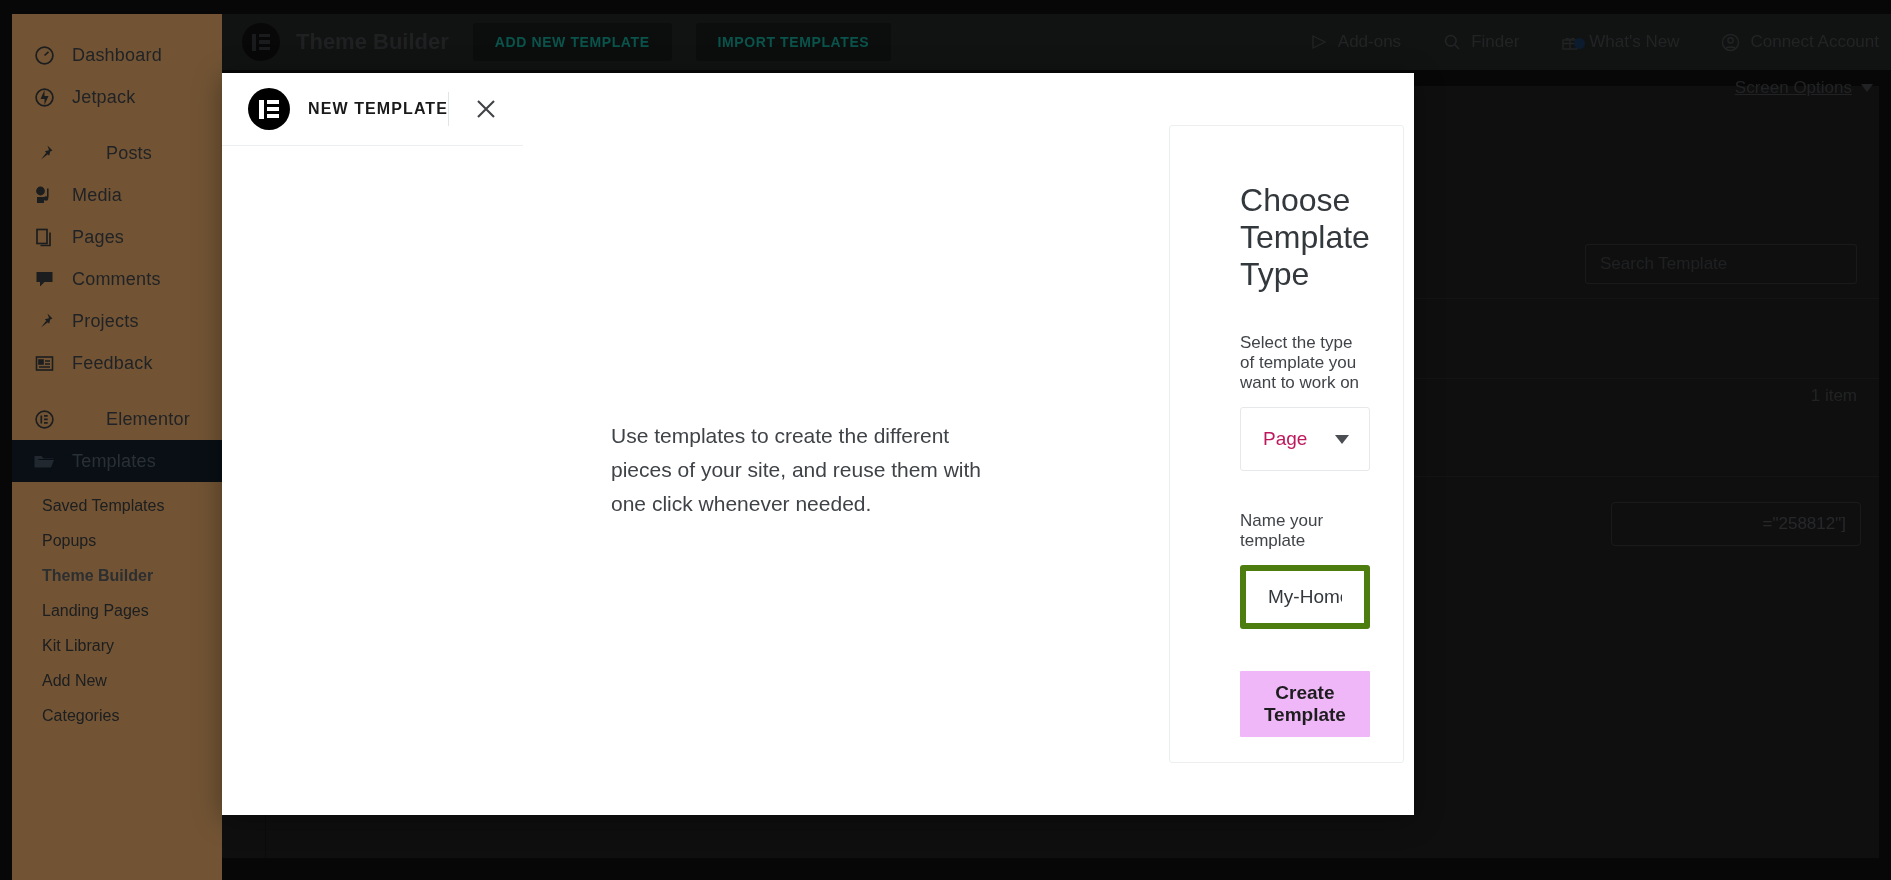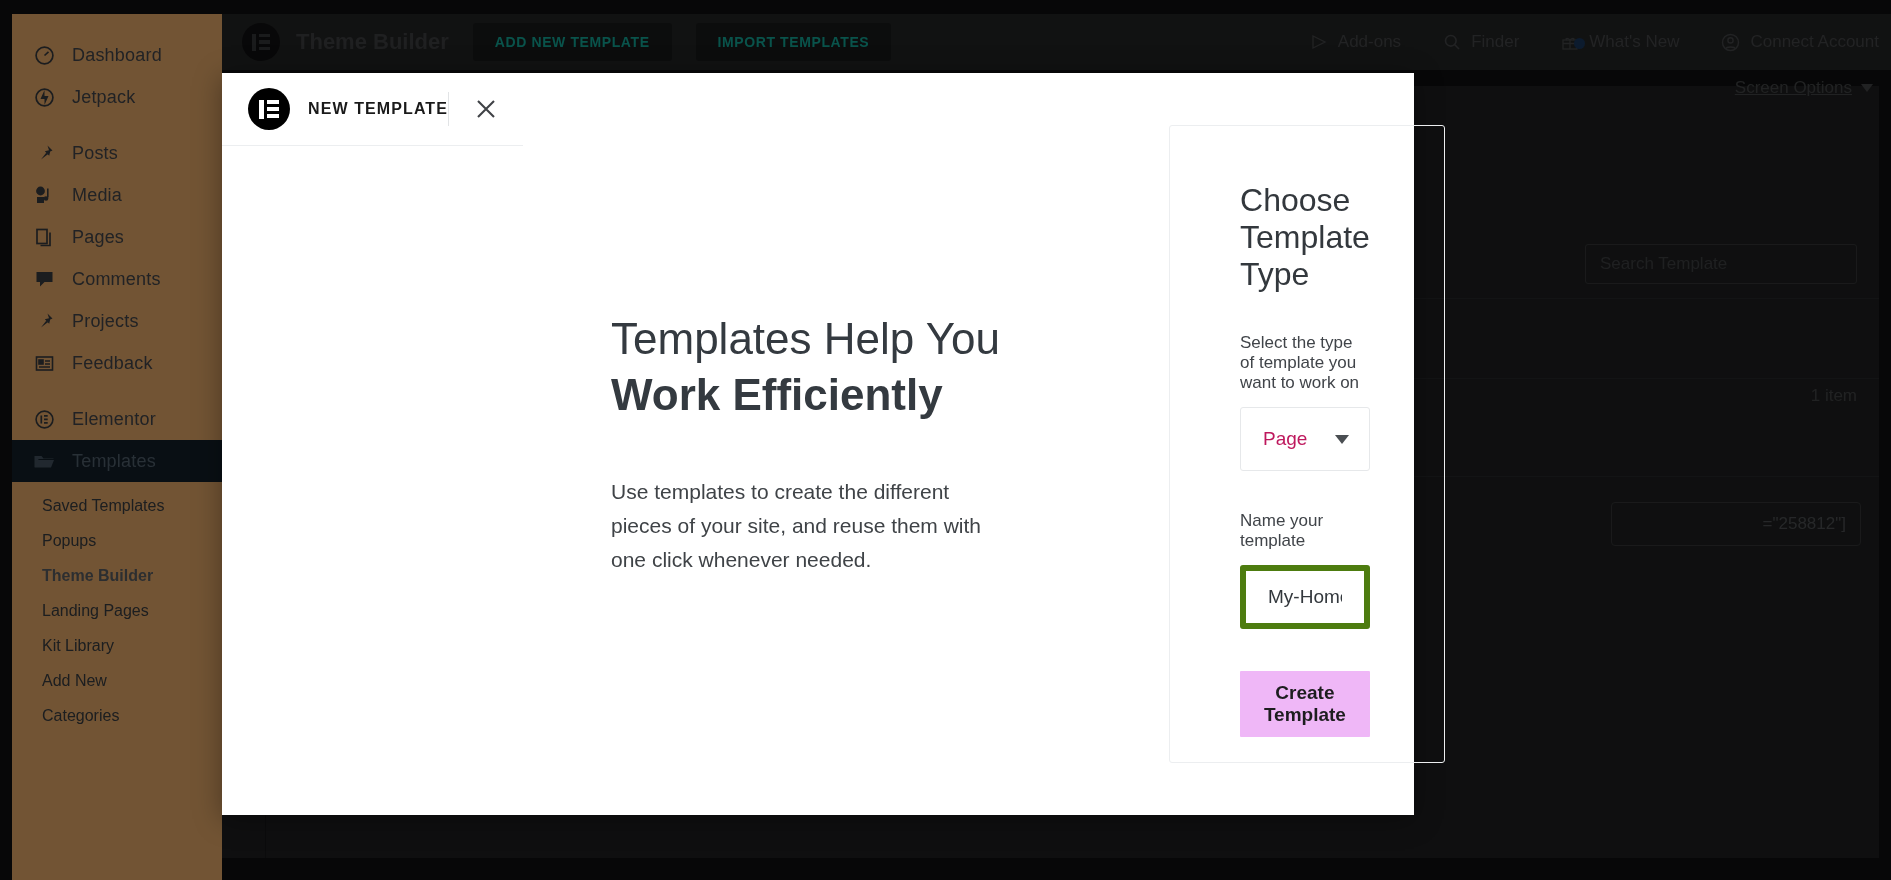--- a/index.html
+++ b/index.html
@@ -21,21 +21,21 @@
     width: 210px; height: 866px;
     background: #fdba74;
     padding-top: 20px;
   }
   .wp-menu-item {
     display: flex; align-items: center;
     height: 42px; padding-left: 18px;
     color: #4a4d52; font-size: 18px;
     letter-spacing: .2px;
   }
-  .wp-menu-item.sep { margin-top: 14px; }
+  .wp-menu-item.sep { margin-top: 14px; gap: 34px; }
   .wp-menu-item.active {
     background: #14222e;
     color: #5a6a78;
   }
   .wp-menu-icon {
     width: 28px; height: 22px; margin-right: 14px;
     display: inline-flex; align-items: center; justify-content: center;
     color: #3d4045;
   }
   .wp-menu-icon svg { display: block; }
@@ -160,21 +160,21 @@
   .promo-heading .strong { font-weight: bold; display: block; }
   .promo-text {
     margin-top: 52px; font-size: 21px; line-height: 1.62; color: #3f4347;
     max-width: 380px;
   }
   .modal-right {
     flex: 1; display: flex; align-items: stretch;
   }
   .type-card {
     flex: 1; border: 1px solid #eceef0; border-radius: 3px;
-    padding: 56px 74px 0 70px;
+    padding: 56px 33px 0 70px;
   }
   .card-title { font-size: 32px; color: #33383d; font-weight: normal; }
   .field-label { margin-top: 40px; font-size: 17px; color: #404449; }
   .select-box {
     margin-top: 14px; height: 64px;
     border: 1px solid #e6e8ea; border-radius: 3px; background: #fff;
     display: flex; align-items: center; padding: 0 20px 0 22px;
     font-size: 19px; color: #be185d; cursor: pointer;
   }
   .select-box .sel-arrow {
@@ -401,24 +401,20 @@
         <div class="modal-close">
           <svg width="26" height="26" viewBox="0 0 26 26" fill="none" stroke="#3f4246" stroke-width="2.1">
             <path d="M5 5 L21 21 M21 5 L5 21"></path>
           </svg>
         </div>
       </div>
     </div>
 
     <div class="modal-body">
       <div class="modal-left">
-        <h1 class="promo-heading">
-          <span>Templates Help You</span>
-          <span class="strong">Work Efficiently</span>
-        </h1>
         <p class="promo-text">Use templates to create the different pieces of your site, and reuse them with one click whenever needed.</p>
       </div>
 
       <div class="modal-right">
         <div class="type-card">
           <div class="card-title">Choose Template Type</div>
 
           <div class="field-label">Select the type of template you want to work on</div>
           <div class="select-box">
             <span>Page</span>

